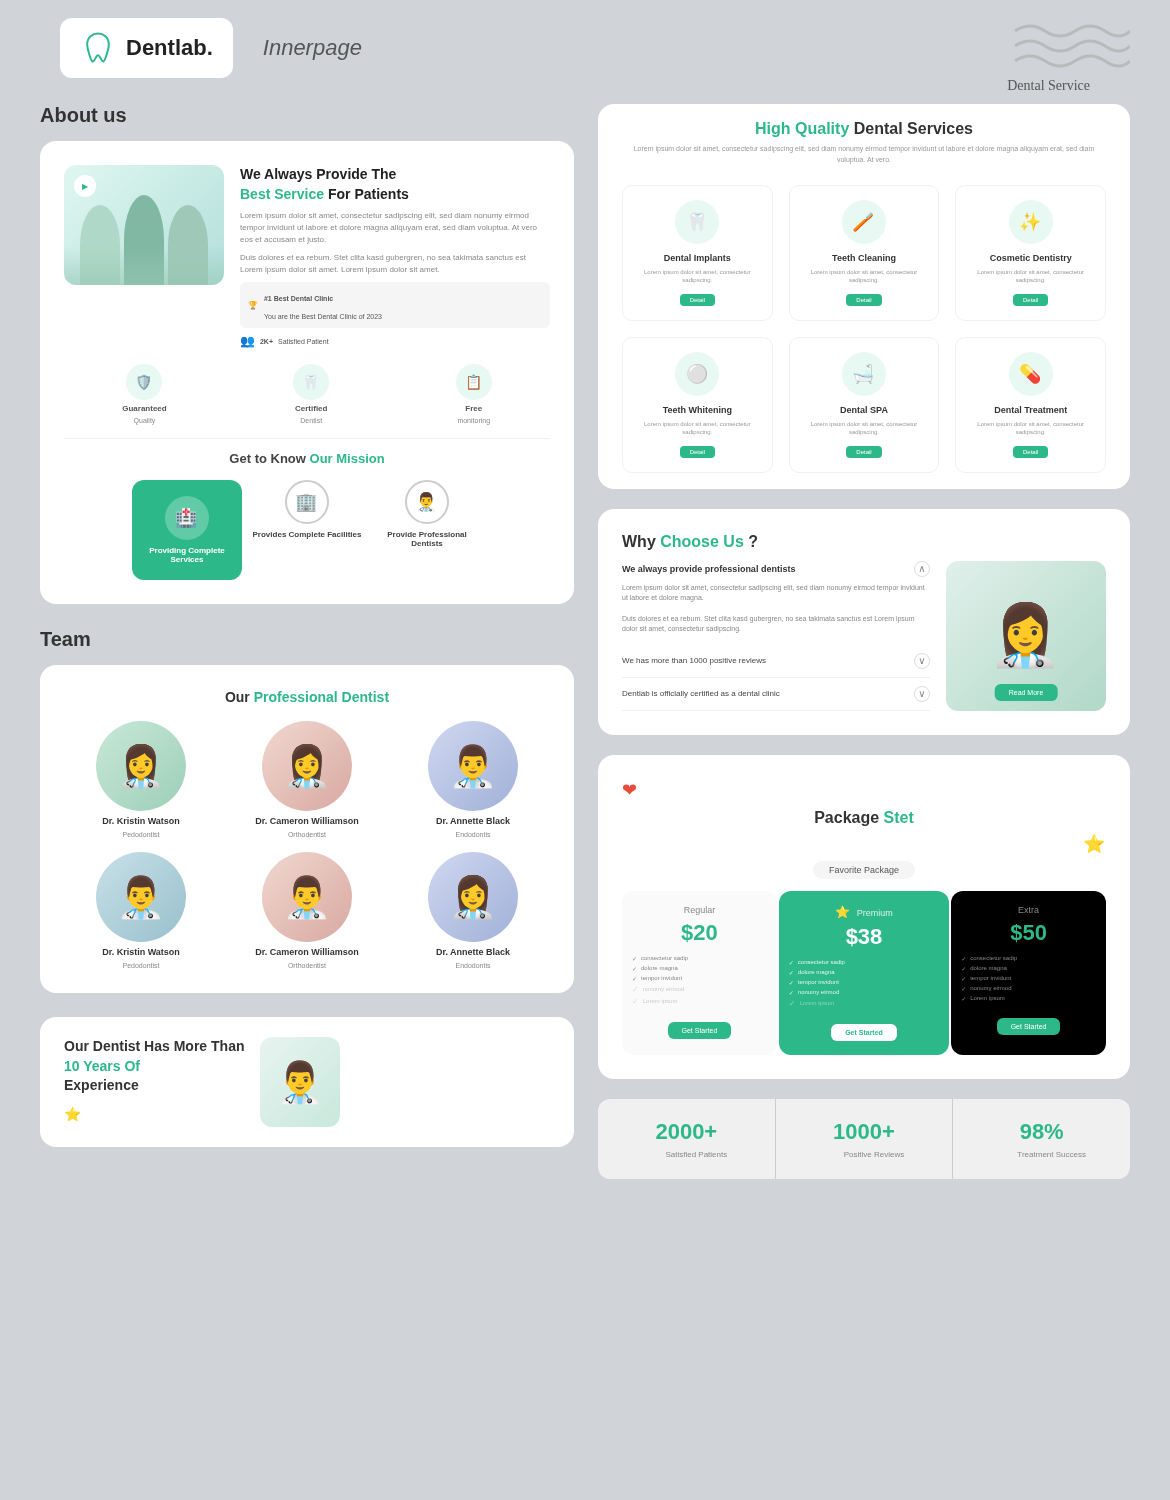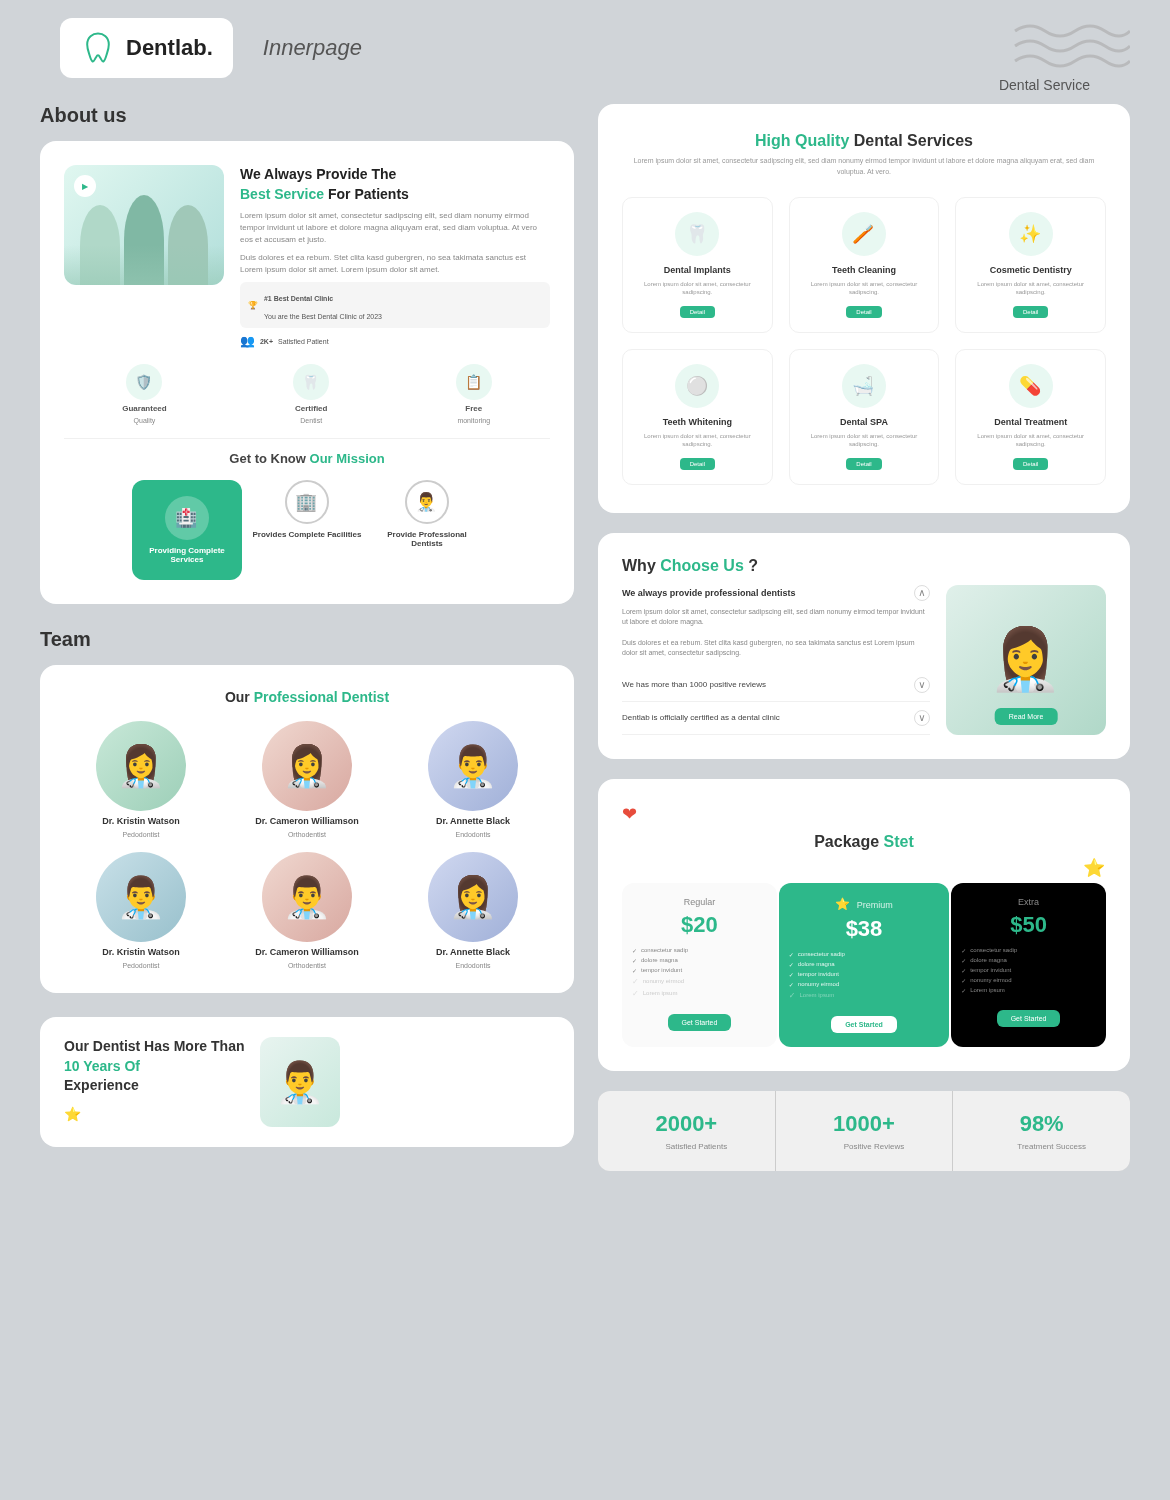--- a/index.html
+++ b/index.html
@@ -332,21 +332,21 @@
       align-items: center;
       justify-content: center;
       font-size: 40px;
       color: #aaa;
     }
 
     
     .services-card {
       background: white;
       border-radius: 16px;
-      padding: 28px 24px;
+      padding: 16px 24px;
       margin-bottom: 20px;
     }
     .services-title {
       text-align: center;
       font-size: 16px;
       font-weight: 700;
       color: #333;
       margin-bottom: 6px;
     }
     .services-subtitle {
@@ -660,21 +660,21 @@
 
   <div class="wave-icon deco-wave">
     <svg width="120" height="60" viewBox="0 0 120 60">
       <path d="M5 15 Q20 5 35 15 Q50 25 65 15 Q80 5 95 15 Q110 25 120 15" stroke="#aaa" stroke-width="3" fill="none"></path>
       <path d="M5 30 Q20 20 35 30 Q50 40 65 30 Q80 20 95 30 Q110 40 120 30" stroke="#aaa" stroke-width="3" fill="none"></path>
       <path d="M5 45 Q20 35 35 45 Q50 55 65 45 Q80 35 95 45 Q110 55 120 45" stroke="#aaa" stroke-width="3" fill="none"></path>
     </svg>
   </div>
 </div>
 
-<div style="padding: 0 28px; margin-bottom: 10px; margin-top: -20px; text-align: right; padding-right: 80px;">
+<div style="padding: 0 28px; margin-bottom: 10px; margin-top: -20px; text-align: right; padding-right: 80px; font-family: Liberation Serif, serif;">
   <span style="font-size: 14px; color: #555;">Dental Service</span>
 </div>
 
 <div class="main-content">
 
   <div class="left-col">
 
     <div class="section-heading">About us</div>
 
     <div class="card">
@@ -916,20 +916,23 @@
     </div>
 
     <div class="package-card">
       <div class="heart-icon">❤</div>
       <div class="package-title">
         <span>Package</span>
         <span class="green-text"> </span>
         <span class="green-text">Stet</span>
       </div>
       <div class="star-gold">⭐</div>
+      <div class="favorite-badge">
+        <span>Favorite Package</span>
+      </div>
 
       <div class="pricing-grid">
 
         <div class="price-col price-col-regular">
           <span class="price-tier-label">Regular</span>
           <span class="price-amount">$20</span>
           <div class="price-features">
             <div class="price-feature">
               <span class="check-icon">✓</span>
               <span>consectetur sadip</span>

